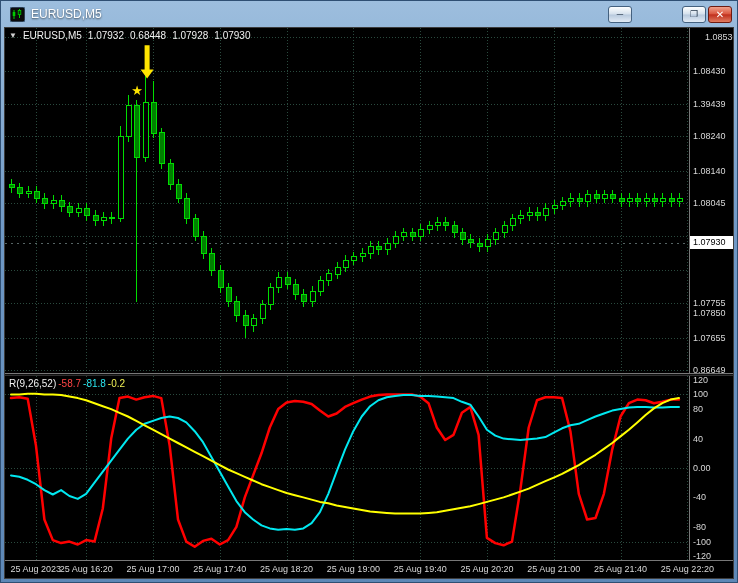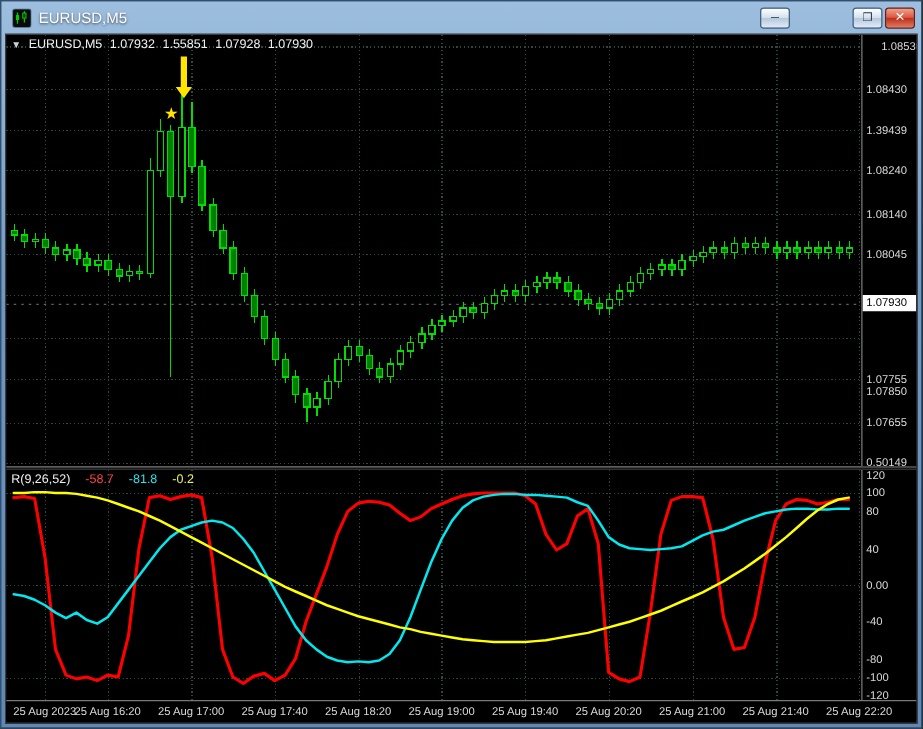--- a/index.html
+++ b/index.html
@@ -41,21 +41,21 @@
   .price-box{
     position:absolute;left:0;right:0;height:13px;background:#fff;color:#000;
     font-size:9px;line-height:13px;padding-left:3px;
   }
   .splitter{height:3px;background:#101010;border-top:1px solid #787878;border-bottom:1px solid #303030;}
   .time-axis{height:16px;border-top:1px solid #787878;position:relative;background:#000;overflow:hidden;}
   .time-label{position:absolute;top:3px;font-size:9px;color:#d8d8d8;white-space:nowrap;}
   .ohlc{position:absolute;top:2px;left:4px;display:flex;gap:6px;align-items:center;
         font-size:10px;color:#f0f0f0;z-index:3;}
   .expander{font-size:8px;color:#cfcfcf;}
-  .ind-caption{position:absolute;top:2px;left:4px;display:flex;gap:12px;
+  .ind-caption{position:absolute;top:2px;left:4px;display:flex;gap:2px;
         font-size:10px;color:#f0f0f0;z-index:3;}
   .ind-v1{color:#ff4545;}
   .ind-v2{color:#2ae4ee;text-align:center;}
   .ind-v3{color:#f0f055;}
 </style>
 </head>
 <body>
 
 <div class="window">
   <div class="titlebar">
@@ -276,37 +276,37 @@
             </g>
             <g>
               <polygon points="139.6,17.2 144.6,17.2 144.6,41.6 148.6,41.6 142.1,50.6 135.6,41.6 139.6,41.6" fill="#ffe400"></polygon>
               <text x="132.1" y="67.4" text-anchor="middle" font-size="13" fill="#ffe400">★</text>
             </g>
           </svg>
         <div class="ohlc">
           <span class="expander">▼</span>
           <span>EURUSD,M5</span>
           <span>1.07932</span>
-          <span>1.55851</span>
+          <span>0.68448</span>
           <span>1.07928</span>
           <span>1.07930</span>
         </div>
       </div>
       <div class="axis" id="main-axis">
         <div class="price-box" id="price-box" style="top: 208.48px;">1.07930</div>
       <div class="axis-label" style="top: 3.5992px; margin-left: 12px;">1.08530</div>
           <div class="axis-label" style="top: 37.996px;">1.08430</div>
           <div class="axis-label" style="top: 70.673px;">1.39439</div>
           <div class="axis-label" style="top: 103.35px;">1.08240</div>
           <div class="axis-label" style="top: 137.747px;">1.08140</div>
           <div class="axis-label" style="top: 170.424px;">1.08045</div>
           <div class="axis-label" style="top: 237.498px; margin-top: 43px;">1.07850</div>
           <div class="axis-label" style="top: 270.174px;">1.07755</div>
           <div class="axis-label" style="top: 305px;">1.07655</div>
-          <div class="axis-label" style="top: 337.248px;">0.50149</div>
+          <div class="axis-label" style="top: 337.248px;">0.86649</div>
         </div>
     </div>
 
     <div class="splitter"></div>
 
     <div class="row sub-row">
       <div class="plot">
         <svg id="sub-svg" width="684" height="184">
             <g stroke="#2a4a3e" stroke-dasharray="1,2" shape-rendering="crispEdges">
               <line x1="31.5" y1="0" x2="31.5" y2="184"></line>

